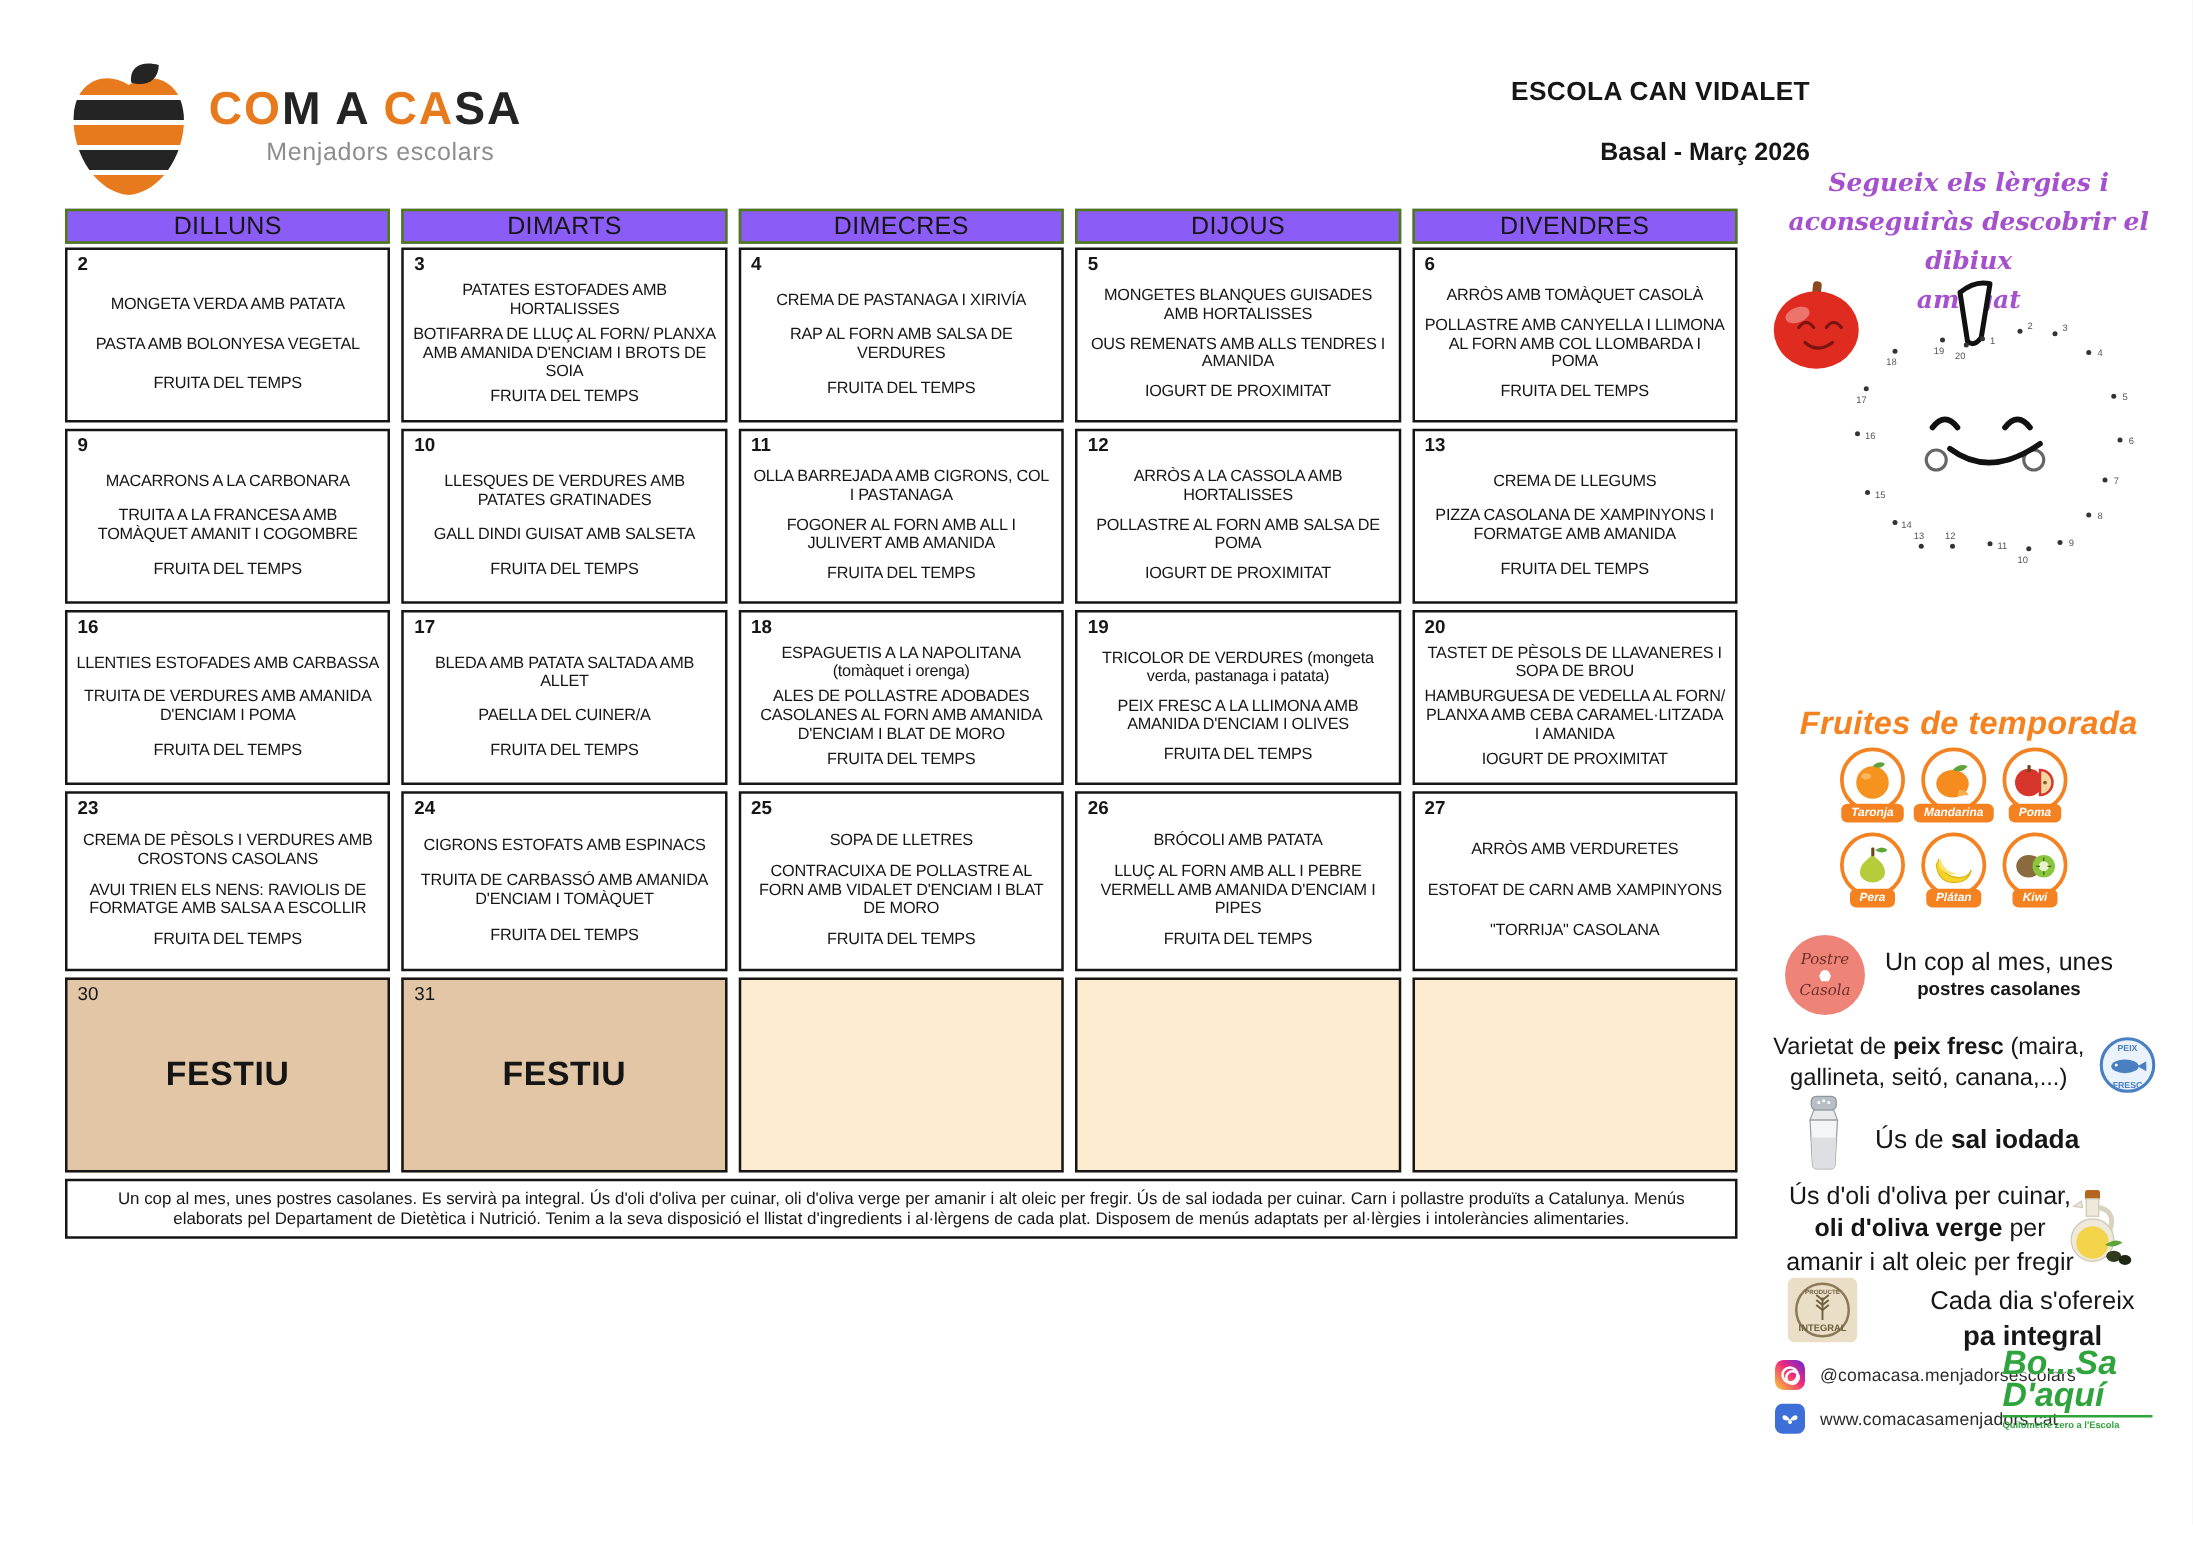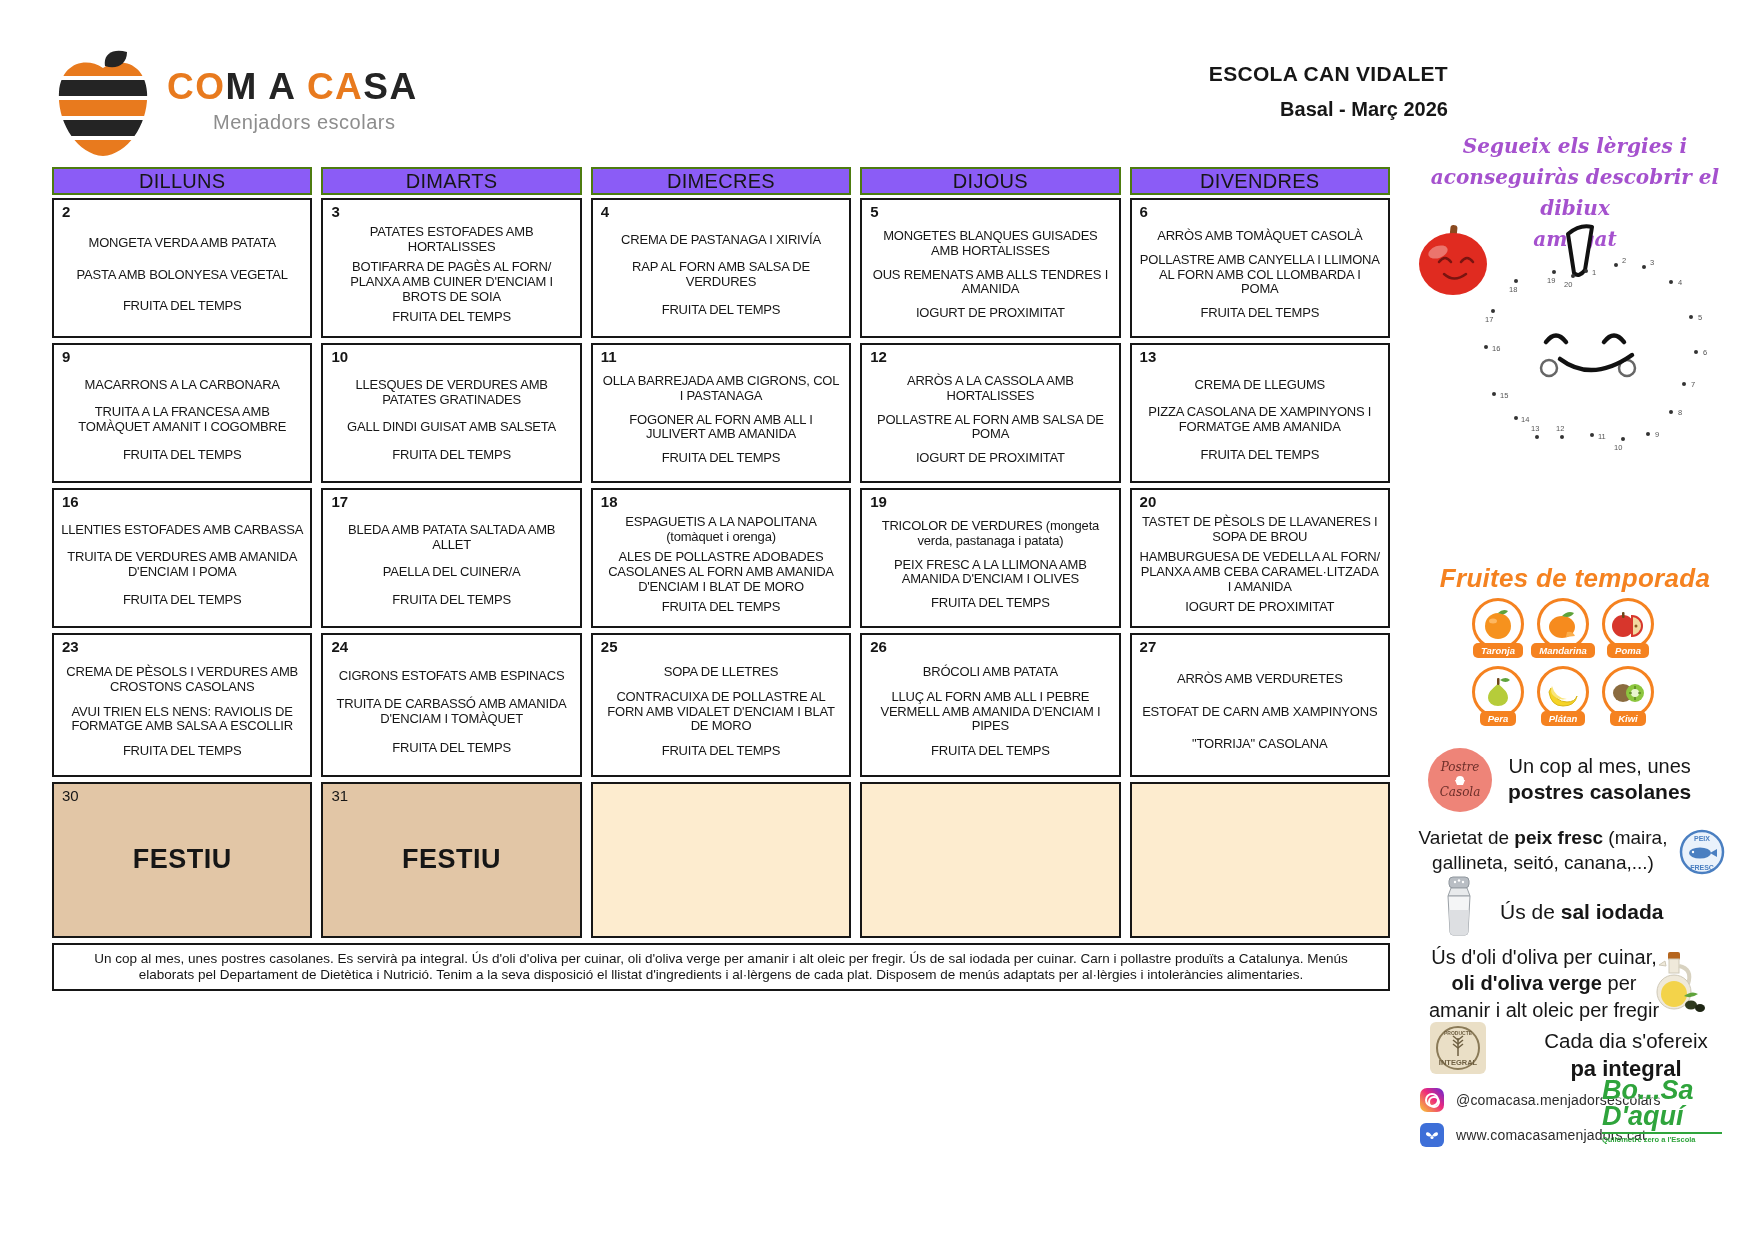--- a/index.html
+++ b/index.html
@@ -8,21 +8,21 @@
 
   
   .logo { position:absolute; left:55px; top:50px; display:flex; gap:16px; align-items:flex-start; }
   .logo-text .brand { font-size:37px; font-weight:bold; letter-spacing:1.5px; line-height:1; margin-top:18px; }
   .brand .lo { color:#e87a1e; } .brand .ld { color:#242424; }
   .logo-text .sub { font-size:20px; color:#8d8d8d; margin-top:6px; padding-left:46px; letter-spacing:0.5px; }
 
   
   .school-head { position:absolute; top:62px; left:1048px; width:400px; text-align:right; }
   .school-head .school { font-size:21px; font-weight:bold; letter-spacing:0.3px; }
-  .school-head .period { font-size:20px; font-weight:bold; margin-top:12px; }
+  .school-head .period { font-size:20px; font-weight:bold; margin-top:25px; }
 
   
   .calendar { position:absolute; left:52px; top:167px; width:1338px; }
   .row5 { display:grid; grid-template-columns:repeat(5,1fr); gap:9px; }
   .dayheads { margin-bottom:3px; }
   .dayhead { height:28px; background:#8b5cf6; border:2px solid #4d7c0f; display:flex; align-items:center; justify-content:center; font-size:20px; letter-spacing:0.3px; }
   .week { margin-bottom:5px; }
   .cell { border:2px solid #161616; background:#fff; display:flex; flex-direction:column; padding:2px 3px 3px; }
   .h140 .cell { height:140px; } .h144 .cell { height:144px; } .h156 .cell { height:156px; }
   .daynum { font-weight:bold; font-size:15px; padding:1px 0 0 5px; }
@@ -42,21 +42,21 @@
     color:#f58220; font-weight:bold; font-style:italic; font-size:26px; letter-spacing:0.3px; }
   .fruits { position:absolute; left:1468px; top:598px; display:grid; grid-template-columns:repeat(3,60px); column-gap:5px; row-gap:8px; justify-items:center; }
   .fruit { display:flex; flex-direction:column; align-items:center; }
   .fruit .ring { width:52px; height:52px; border:3px solid #f58220; border-radius:50%; background:#fff; display:flex; align-items:center; justify-content:center; }
   .fruit .tag { margin-top:-7px; background:#f58220; color:#fff; font-size:9.5px; font-style:italic; font-weight:bold; padding:2px 8px; border-radius:5px; z-index:2; }
 
   .postres { position:absolute; left:1428px; top:748px; display:flex; align-items:center; gap:16px; width:320px; }
   .postres-badge { width:64px; height:64px; flex:0 0 64px; border-radius:50%; background:#ee8478; display:flex; flex-direction:column; align-items:center; justify-content:center;
     font-family:"DejaVu Serif", serif; font-style:italic; color:#6d2f2a; font-size:12px; line-height:1.1; }
   .postres-txt { text-align:center; font-size:20px; line-height:1.25; }
-  .postres-txt .b2 { font-weight:bold; font-size:21px; }
+  .postres-txt .b2 { font-weight:bold; font-size:15px; }
 
   .peix { position:absolute; left:1398px; top:826px; width:290px; text-align:center; font-size:19px; line-height:1.3; }
   .peix-stamp { position:absolute; left:1678px; top:828px; }
 
   .sal { position:absolute; left:1500px; top:900px; width:210px; font-size:21px; }
   .sal-shaker { position:absolute; left:1440px; top:876px; }
 
   .oli { position:absolute; left:1396px; top:944px; width:296px; text-align:center; font-size:20px; line-height:1.32; }
   .oli-bottle { position:absolute; left:1648px; top:950px; }
 
@@ -125,21 +125,21 @@
         <div class="menu">
           <p>MONGETA VERDA AMB PATATA</p>
           <p>PASTA AMB BOLONYESA VEGETAL</p>
           <p>FRUITA DEL TEMPS</p>
         </div>
       </div>
       <div class="cell">
         <div class="daynum">3</div>
         <div class="menu">
           <p>PATATES ESTOFADES AMB HORTALISSES</p>
-          <p>BOTIFARRA DE PAGÈS AL FORN/ PLANXA AMB CUINER D'ENCIAM I BROTS DE SOIA</p>
+          <p>BOTIFARRA DE LLUÇ AL FORN/ PLANXA AMB AMANIDA D'ENCIAM I BROTS DE SOIA</p>
           <p>FRUITA DEL TEMPS</p>
         </div>
       </div>
       <div class="cell">
         <div class="daynum">4</div>
         <div class="menu">
           <p>CREMA DE PASTANAGA I XIRIVÍA</p>
           <p>RAP AL FORN AMB SALSA DE VERDURES</p>
           <p>FRUITA DEL TEMPS</p>
         </div>

